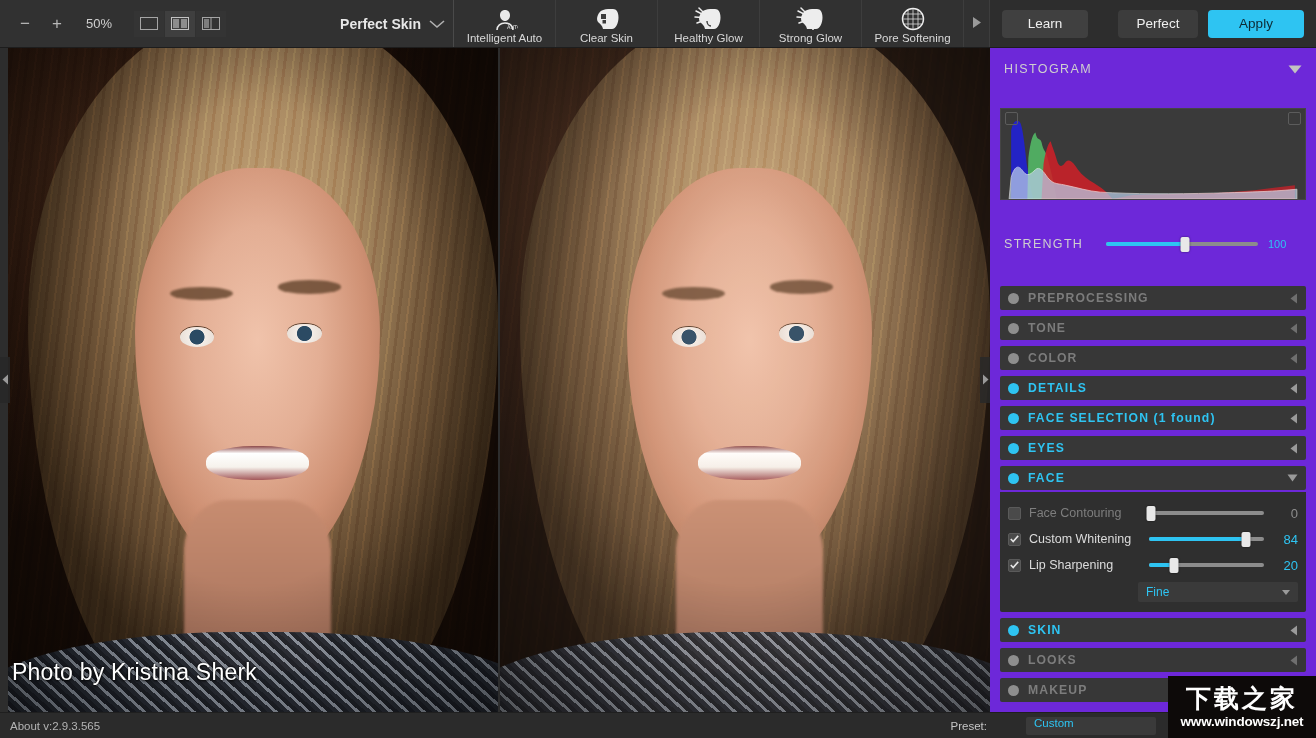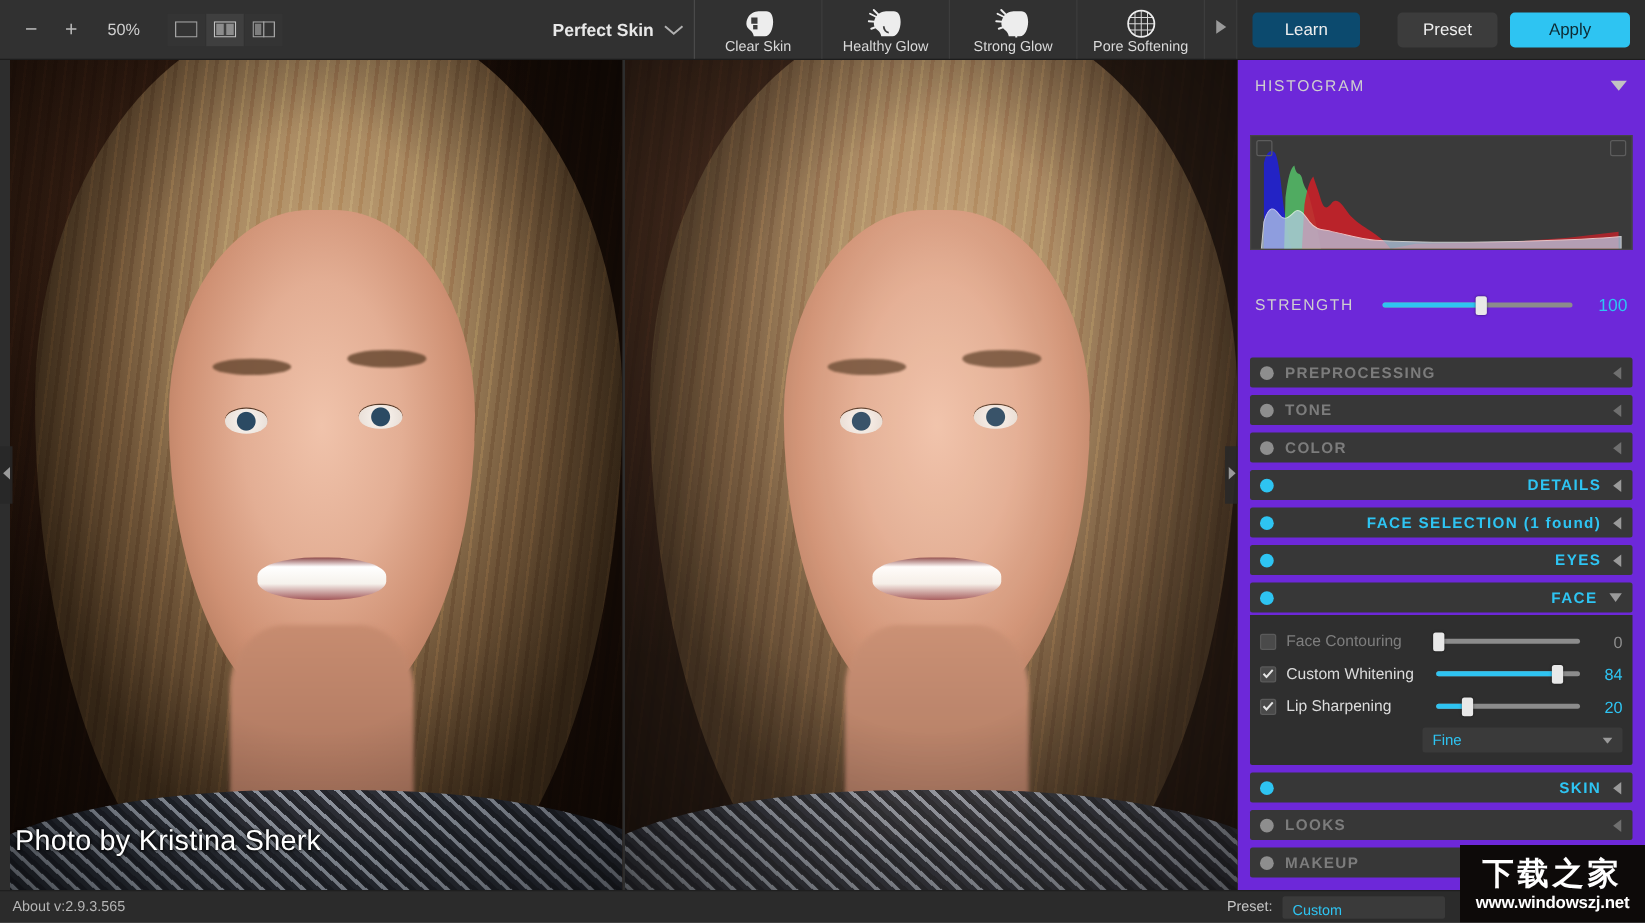--- a/index.html
+++ b/index.html
@@ -113,21 +113,21 @@
     background: #2d2d2d;
   }
   .btn {
     height: 28px;
     border-radius: 4px;
     display: flex; align-items: center; justify-content: center;
     font-size: 13.5px;
     padding: 0 14px;
     user-select: none;
   }
-  .btn-learn { background: #0c4a6e; color: #efefef; width: 86px; }
+  .btn-learn { background: #404040; color: #efefef; width: 86px; }
   .btn-cancel { background: #3c3c3c; color: #efefef; width: 80px; margin-left: auto; }
   .btn-apply { background: #2ec4f2; color: #0d2a33; width: 96px; font-weight: 500; }
 
   
   .body {
     flex: 1;
     display: flex;
     min-height: 0;
   }
 
@@ -330,23 +330,23 @@
   .slider .thumb {
     position: absolute;
     width: 9px; height: 15px;
     background: #e8e8e8;
     border-radius: 2px;
     transform: translateX(-50%);
     box-shadow: 0 0 2px rgba(0,0,0,.6);
   }
   .strength-val {
     color: #2ec4f2;
-    font-size: 14px;
+    font-size: 11px;
     width: 34px;
-    text-align: right;
+    text-align: left;
   }
 
   .sections { display: flex; flex-direction: column; gap: 6px; }
   .sec-head {
     height: 24px;
     background: #373737;
     border-radius: 2px;
     display: flex;
     align-items: center;
     padding: 0 8px;
@@ -360,21 +360,21 @@
   }
   .sec-dot.on { background: #2ec4f2; }
   .sec-lbl {
     flex: 1;
     font-size: 12.2px;
     letter-spacing: 1.1px;
     font-weight: bold;
     color: #7c7c7c;
     white-space: nowrap;
   }
-  .sec-lbl.on { color: #2ec4f2; text-align: right; }
+  .sec-lbl.on { color: #2ec4f2; }
   .sec-arrow { color: #6f6f6f; display: flex; align-items: center; }
   .sec-arrow.on { color: #9a9a9a; }
 
   .sec-body {
     background: #2f2f2f;
     border-radius: 0 0 2px 2px;
     padding: 8px 8px 10px 8px;
     margin-top: -4px;
   }
   .ctl-row {
@@ -439,22 +439,23 @@
     display: flex;
     align-items: center;
     gap: 8px;
     padding-right: 150px;
   }
   .preset-lbl { color: #c6c6c6; font-size: 11.5px; }
   .preset-field {
     width: 130px; height: 18px;
     background: #3a3a3a;
     border-radius: 2px;
-    display: flex; align-items: flex-end;
+    display: flex; align-items: flex-start;
     padding: 0 8px;
+    margin-left: 31px;
   }
   .preset-field span { color: #2ec4f2; font-size: 11.5px; }
 
   
   .watermark {
     position: absolute;
     right: 0; bottom: 0;
     width: 148px; height: 62px;
     background: #0d0a09;
     display: flex;
@@ -525,20 +526,30 @@
       <span class="preset-name">Perfect Skin</span>
       <span class="preset-caret">
         <svg width="16" height="10" viewBox="0 0 16 10">
             <polyline points="1,2 8,8 15,2" fill="none" stroke="#b0b0b0" stroke-width="1.6"></polyline>
           </svg>
       </span>
     </div>
 
     <div class="tb-presets">
 
+      <div class="pbtn">
+        <span class="pico">
+          <svg width="26" height="24" viewBox="0 0 26 24">
+            <path d="M13 3c3.1 0 5 2.2 5 5.2 0 3.2-2.2 5.8-5 5.8s-5-2.6-5-5.8C8 5.2 9.9 3 13 3z" fill="#e8e8e8"></path>
+            <path d="M5 23c0-4.2 3.6-7 8-7s8 2.8 8 7" fill="none" stroke="#e8e8e8" stroke-width="1.6"></path>
+            <text x="15" y="22" font-size="5" fill="#e8e8e8" font-family="DejaVu Sans">AUTO</text>
+          </svg>
+        </span>
+        <span class="plbl">Intelligent Auto</span>
+      </div>
 
       <div class="pbtn">
         <span class="pico">
           <svg width="26" height="24" viewBox="0 0 26 24">
             <path d="M19 2c3.5 0 5.5 3.2 5.5 8.5S22 22 18 22H9c-.6-3.5-2.5-4.5-4.5-6.5C2.2 13.2 3 9 5 6c2-3 6-4 9-4z" fill="#ededed"></path>
             <rect x="7" y="7" width="5" height="5" fill="#3c3c3c"></rect>
             <rect x="8.5" y="13" width="3.5" height="3.5" fill="#3c3c3c"></rect>
           </svg>
         </span>
         <span class="plbl">Clear Skin</span>
@@ -597,21 +608,21 @@
         <span>
           <svg width="10" height="13" viewBox="0 0 10 13">
               <polygon points="1,1 9,6.5 1,12" fill="#9a9a9a"></polygon>
             </svg>
         </span>
       </div>
     </div>
 
     <div class="tb-actions">
       <div class="btn btn-learn">Learn</div>
-      <div class="btn btn-cancel">Preset</div>
+      <div class="btn btn-cancel">Perfect</div>
       <div class="btn btn-apply">Apply</div>
     </div>
   </div>
 
   <div class="body">
 
     <div class="canvas">
 
       <div class="edge-arrow left">
         <span>

